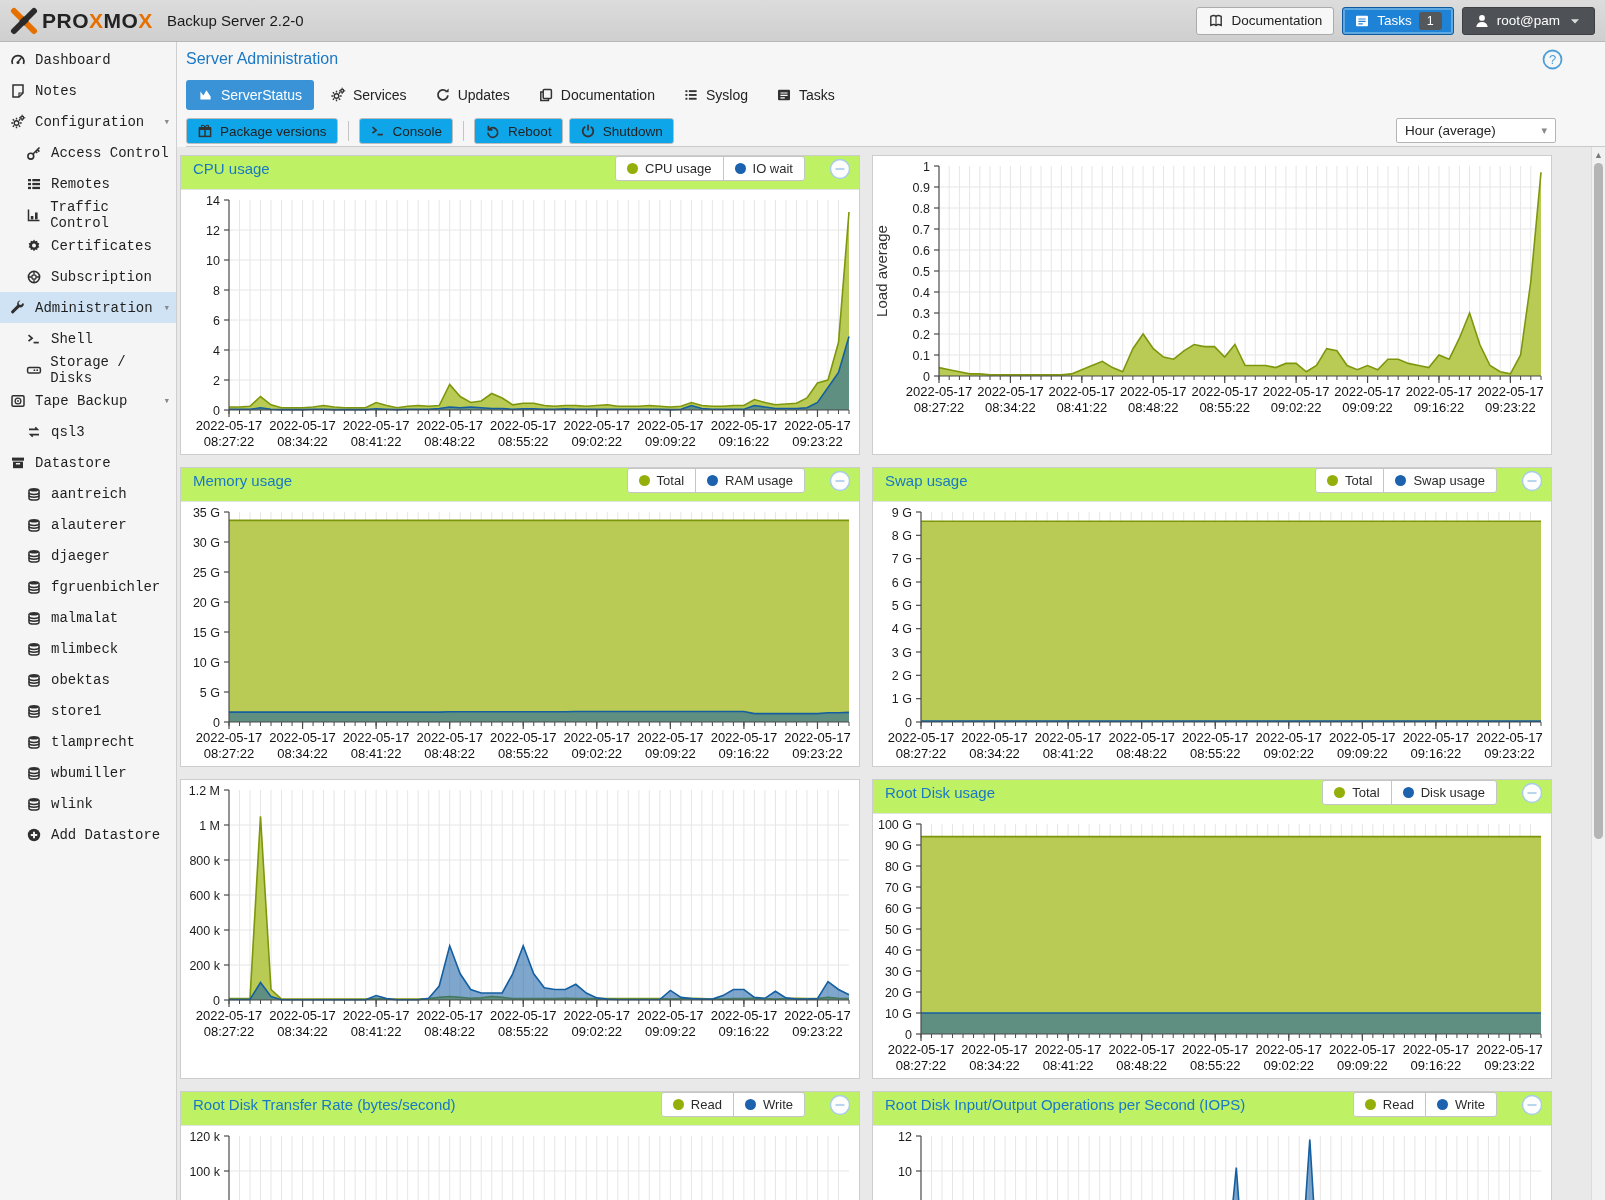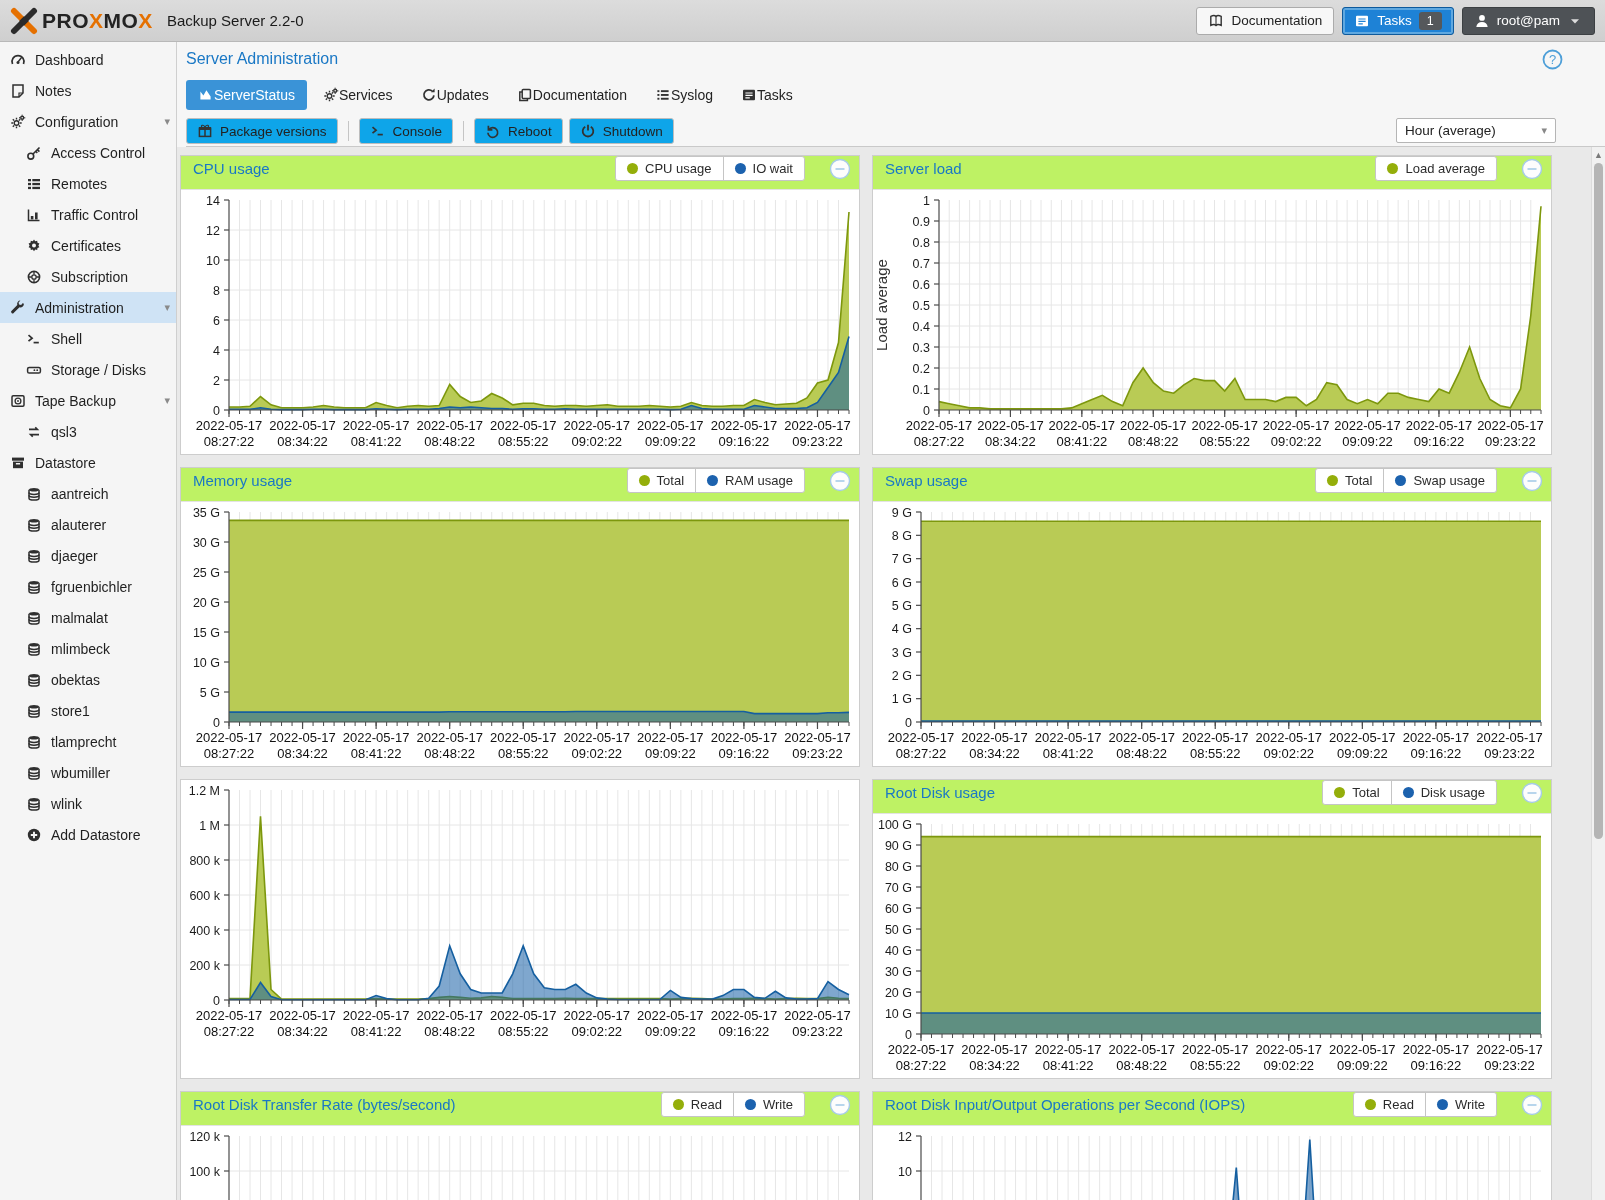--- a/index.html
+++ b/index.html
@@ -20,35 +20,35 @@
     border-radius:3px; font-size:13.5px; cursor:pointer; }
   .hbtn.light { background:#f7f7f7; border:1px solid #ababab; color:#222; }
   .hbtn.blue { background:#1e82d6; border:1px solid #0e5a9c;
     box-shadow:inset 0 0 0 2px #5fa8e0; color:#fff; }
   .hbtn.darkbtn { background:#4e5256; border:1px solid #3c4043; color:#fff; }
   .badge { background:#55585b; color:#fff; font-size:12.5px; border-radius:3px;
     padding:2px 8px; }
 
   
   .sidebar { position:absolute; left:0; top:42px; bottom:0; width:177px;
-    background:#f5f5f5; border-right:1px solid #cfcfcf; padding-top:2px; }
+    background:#f5f5f5; border-right:1px solid #cfcfcf; padding-top:2px;font-family:Liberation Mono, monospace; }
   .sitem { display:flex; align-items:center; height:31px; font-size:14px;
     color:#1f1f1f; cursor:pointer; padding-right:6px; }
   .sitem .sic { width:18px; display:flex; justify-content:center; margin-right:8px; }
   .sitem.lvl0 { padding-left:9px; } .sitem.lvl1 { padding-left:25px; }
   .sitem.selected { background:#cfe3f5; }
   .sitem .caret { margin-left:auto; color:#8a8a8a; font-size:11px; }
 
   
   .main-top { position:absolute; left:177px; top:42px; right:0; height:105px;
     background:#f6f6f6; }
   .ptitle { position:absolute; left:9px; top:8px; font-size:16px; color:#1a78c5; }
   .help { position:absolute; right:42px; top:7px; }
   .tabs { position:absolute; left:9px; top:38px; display:flex; gap:4px; }
-  .tab { display:flex; align-items:center; height:30px; padding:0 12px;
+  .tab { display:flex; align-items:center; gap:7px; height:30px; padding:0 12px;
     font-size:14px; color:#232323; border-radius:3px; cursor:pointer; }
   .tab.active { background:#3a93d7; color:#fff; }
   .tbar { position:absolute; left:9px; top:74px; right:0; height:31px;
     display:flex; align-items:center; gap:6px; border-bottom:1px solid #c9c9c9; }
   .tbtn { display:flex; align-items:center; gap:7px; height:26px; padding:0 10px;
     background:#0ea5e9; border:1px solid #bdbdbd; border-radius:3px;
     font-size:13.5px; color:#222; cursor:pointer; }
   .tsep { width:1px; height:20px; background:#c5c5c5; margin:0 4px; }
   .period { position:absolute; right:49px; top:2px; width:160px; height:25px;
     background:#fff; border:1px solid #b5b5b5; border-radius:2px; display:flex;
@@ -1686,35 +1686,20 @@
               <line x1="514.9152542372882" y1="210" x2="514.9152542372882" y2="217" stroke="#4a4a4a" stroke-width="1.2"></line>
               <text x="514.9152542372882" y="230" text-anchor="middle" font-size="13" fill="#111">2022-05-17</text>
               <text x="514.9152542372882" y="246" text-anchor="middle" font-size="13" fill="#111">09:16:22</text>
               <line x1="588.4745762711865" y1="210" x2="588.4745762711865" y2="217" stroke="#4a4a4a" stroke-width="1.2"></line>
               <text x="588.4745762711865" y="230" text-anchor="middle" font-size="13" fill="#111">2022-05-17</text>
               <text x="588.4745762711865" y="246" text-anchor="middle" font-size="13" fill="#111">09:23:22</text>
             </g>
           </svg></div>
       </section>
       <section class="panel" style="left: 695px; top: 8px;">
-        <div class="phead">
-          <span class="ptit">Server load</span>
-          <div class="legend">
-            <div class="lseg">
-              <span class="ldot" style="background: rgb(148, 174, 10);"></span>
-              <span>Load average</span>
-            </div>
-          </div>
-          <span class="collapse">
-            <svg width="22" height="22">
-              <circle cx="11" cy="11" r="9.5" fill="#fdfdfd" stroke="#a6cbe8" stroke-width="1.4"></circle>
-              <line x1="6.5" y1="11" x2="15.5" y2="11" stroke="#a6cbe8" stroke-width="1.6"></line>
-            </svg>
-          </span>
-        </div>
         <div class="pbody"><svg width="678" height="264" style="overflow: visible;">
             <g transform="translate(66,10)">
               <line x1="10.203389830508474" y1="0" x2="10.203389830508474" y2="210" stroke="#e6e6e6" stroke-width="1"></line>
               <line x1="20.406779661016948" y1="0" x2="20.406779661016948" y2="210" stroke="#e6e6e6" stroke-width="1"></line>
               <line x1="30.610169491525426" y1="0" x2="30.610169491525426" y2="210" stroke="#e6e6e6" stroke-width="1"></line>
               <line x1="40.813559322033896" y1="0" x2="40.813559322033896" y2="210" stroke="#e6e6e6" stroke-width="1"></line>
               <line x1="51.016949152542374" y1="0" x2="51.016949152542374" y2="210" stroke="#e6e6e6" stroke-width="1"></line>
               <line x1="61.22033898305085" y1="0" x2="61.22033898305085" y2="210" stroke="#e6e6e6" stroke-width="1"></line>
               <line x1="71.42372881355932" y1="0" x2="71.42372881355932" y2="210" stroke="#e6e6e6" stroke-width="1"></line>
               <line x1="81.62711864406779" y1="0" x2="81.62711864406779" y2="210" stroke="#e6e6e6" stroke-width="1"></line>

